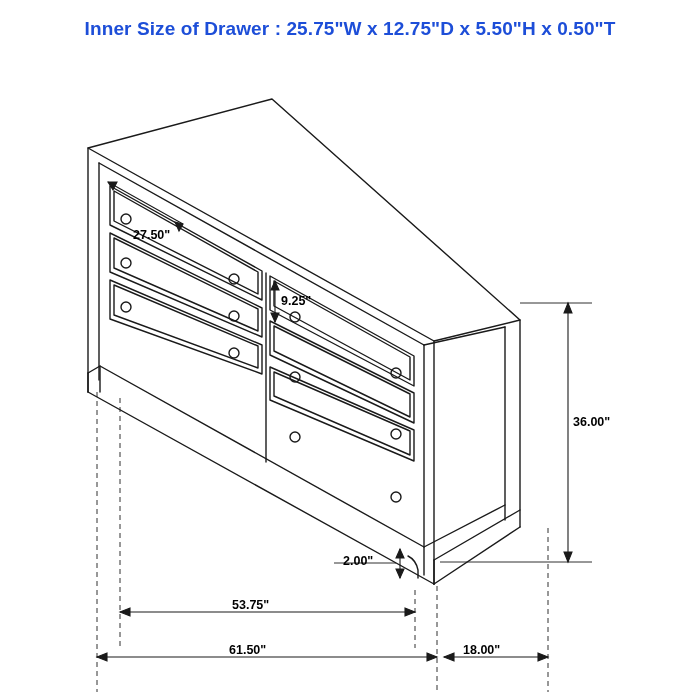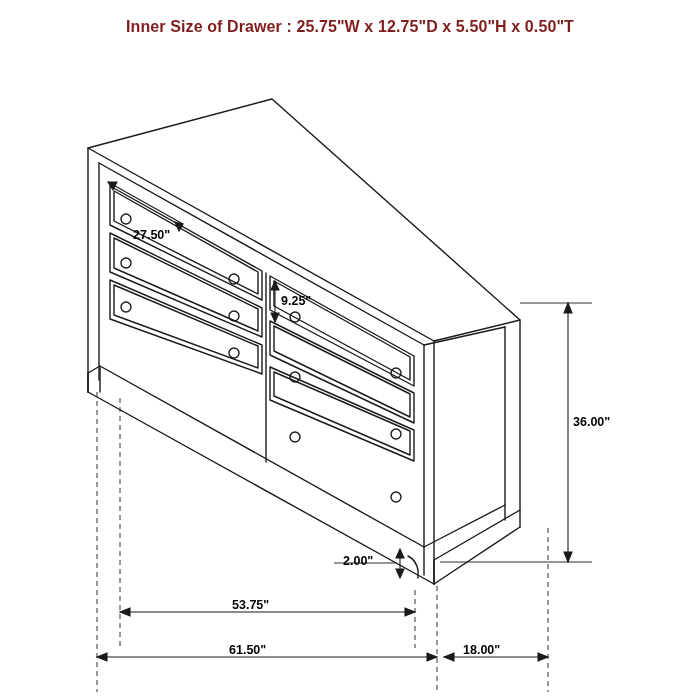--- a/index.html
+++ b/index.html
@@ -19,24 +19,24 @@
     position: relative;
     width: 700px;
     height: 700px;
   }
   .title {
     position: absolute;
     top: 18px;
     left: 0;
     width: 700px;
     text-align: center;
-    font-size: 16px;
+    font-size: 19px;
     font-weight: bold;
     letter-spacing: 0.1px;
-    color: #7f1d1d;
+    color: #1d4ed8;
   }
   svg.diagram {
     position: absolute;
     top: 0;
     left: 0;
     width: 700px;
     height: 700px;
   }
   .dimlabel {
     position: absolute;

